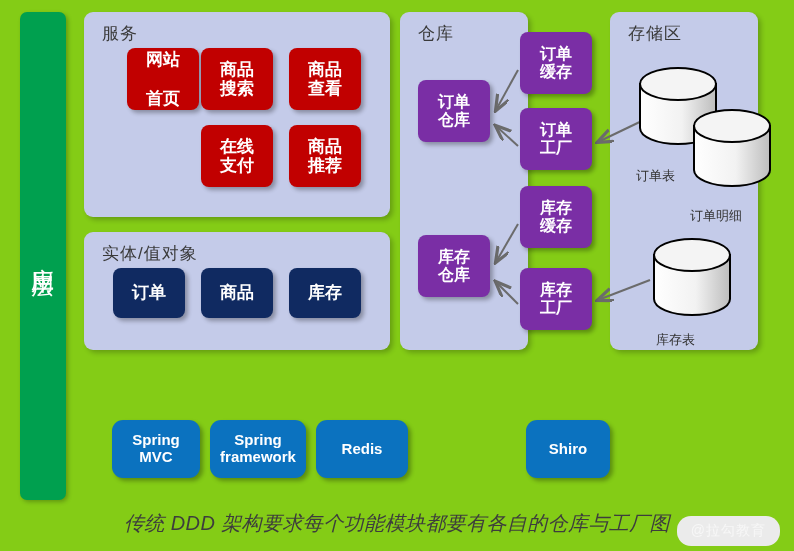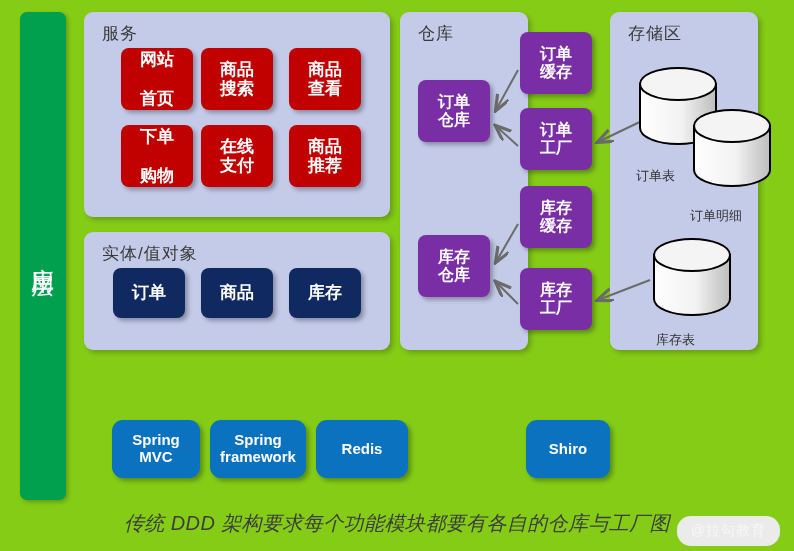--- a/index.html
+++ b/index.html
@@ -83,21 +83,21 @@
 
   .node-red   { background: #c10000; font-size: 17px; font-weight: bold; }
   .node-navy  { background: #102a61; font-size: 17px; font-weight: bold; }
   .node-blue  { background: #0b72bf; font-size: 15px; font-weight: bold; }
   .node-purple{ background: #7a2ea5; font-size: 16px; font-weight: bold; }
 
   
   .svc { width: 72px; height: 62px; }
   .svc-r1 { top: 48px; }
   .svc-r2 { top: 125px; }
-  .svc-c1 { left: 121px; gap: 20px; }
+  .svc-c1 { left: 127px; gap: 20px; }
   .svc-c2 { left: 201px; }
   .svc-c3 { left: 289px; }
 
   
   .ent { width: 72px; height: 50px; top: 268px; }
   .ent-c1 { left: 113px; }
   .ent-c2 { left: 201px; }
   .ent-c3 { left: 289px; }
 
   
@@ -178,24 +178,20 @@
     <span>网站</span>
     <span>首页</span>
   </div>
   <div class="node node-red svc svc-r1 svc-c2">
     <span>商品</span>
     <span>搜索</span>
   </div>
   <div class="node node-red svc svc-r1 svc-c3">
     <span>商品</span>
     <span>查看</span>
-  </div>
-  <div class="node node-red svc svc-r2 svc-c1">
-    <span>下单</span>
-    <span>购物</span>
   </div>
   <div class="node node-red svc svc-r2 svc-c2">
     <span>在线</span>
     <span>支付</span>
   </div>
   <div class="node node-red svc svc-r2 svc-c3">
     <span>商品</span>
     <span>推荐</span>
   </div>
 

